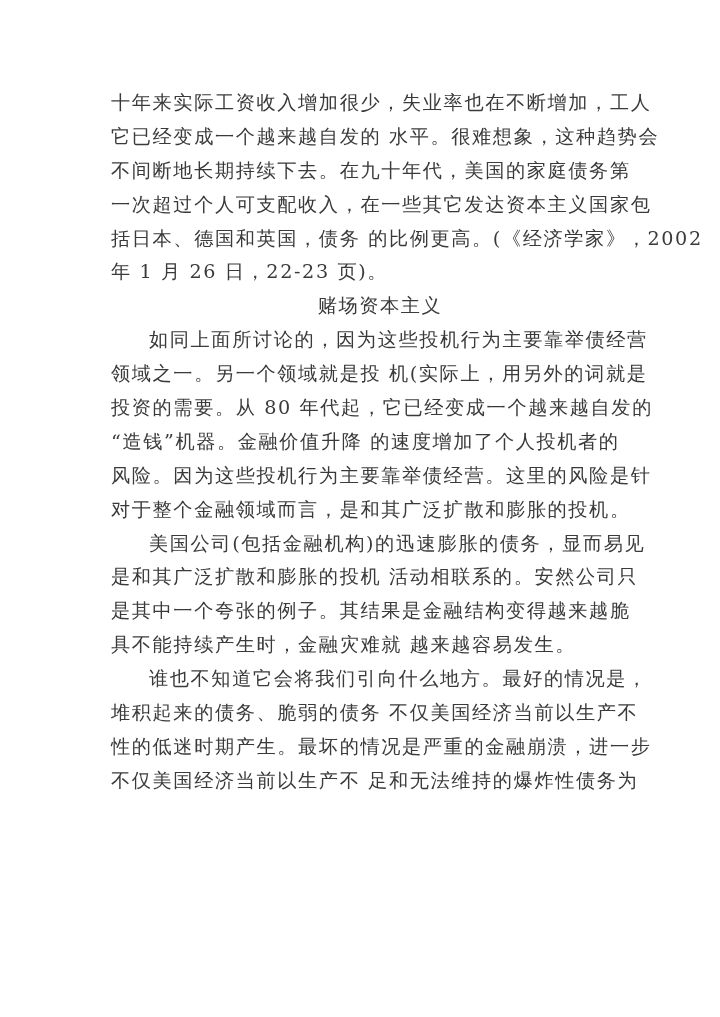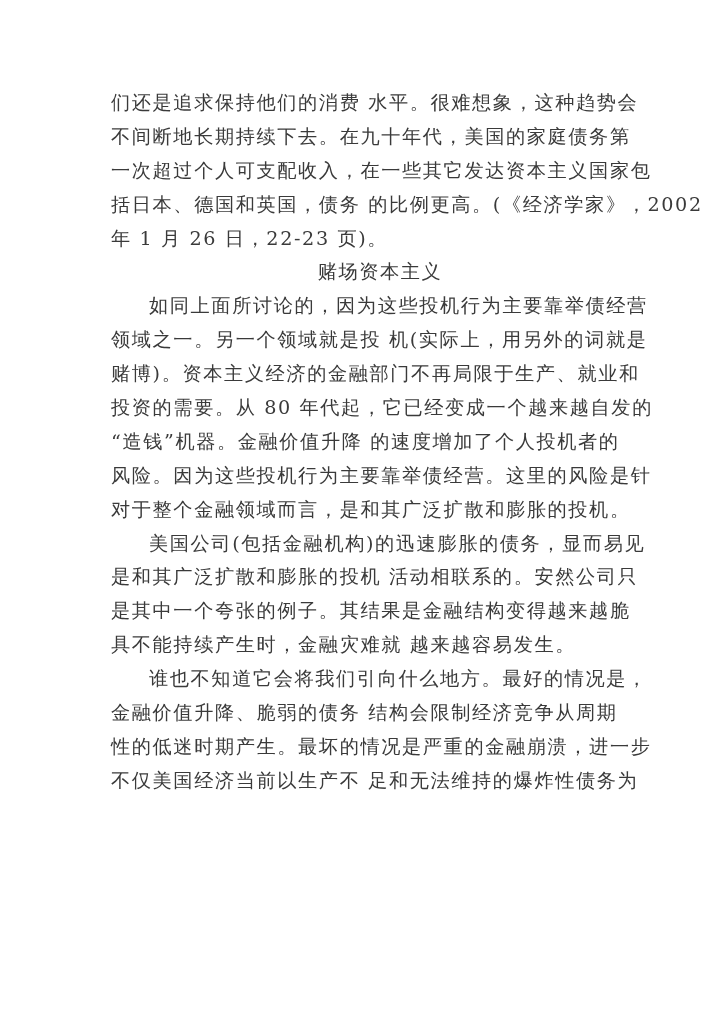--- a/index.html
+++ b/index.html
@@ -40,35 +40,35 @@
     .indent {
       padding-left: 38px;
       text-align: center;
     }
   </style>
 </head>
 <body>
 
 <div class="page">
   <div class="text-block">
-    <span class="line">们还是追求保持他们的消费 水平。很难想象，这种趋势会</span>
+    <span class="line">十年来实际工资收入增加很少，失业率也在不断增加，工人</span>
+    <span class="line">它已经变成一个越来越自发的 水平。很难想象，这种趋势会</span>
     <span class="line">不间断地长期持续下去。在九十年代，美国的家庭债务第</span>
     <span class="line">一次超过个人可支配收入，在一些其它发达资本主义国家包</span>
     <span class="line">括日本、德国和英国，债务 的比例更高。(《经济学家》，2002</span>
     <span class="line">年 1 月 26 日，22-23 页)。</span>
     <span class="line indent">赌场资本主义</span>
     <span class="line indent">如同上面所讨论的，因为这些投机行为主要靠举债经营</span>
     <span class="line">领域之一。另一个领域就是投 机(实际上，用另外的词就是</span>
-    <span class="line">赌博)。资本主义经济的金融部门不再局限于生产、就业和</span>
     <span class="line">投资的需要。从 80 年代起，它已经变成一个越来越自发的</span>
     <span class="line">“造钱”机器。金融价值升降 的速度增加了个人投机者的</span>
     <span class="line">风险。因为这些投机行为主要靠举债经营。这里的风险是针</span>
     <span class="line">对于整个金融领域而言，是和其广泛扩散和膨胀的投机。</span>
     <span class="line indent">美国公司(包括金融机构)的迅速膨胀的债务，显而易见</span>
     <span class="line">是和其广泛扩散和膨胀的投机 活动相联系的。安然公司只</span>
     <span class="line">是其中一个夸张的例子。其结果是金融结构变得越来越脆</span>
     <span class="line">具不能持续产生时，金融灾难就 越来越容易发生。</span>
     <span class="line indent">谁也不知道它会将我们引向什么地方。最好的情况是，</span>
-    <span class="line">金融价值升降、脆弱的债务 结构会限制经济竞争从周期</span>
+    <span class="line">堆积起来的债务、脆弱的债务 不仅美国经济当前以生产不</span>
     <span class="line">性的低迷时期产生。最坏的情况是严重的金融崩溃，进一步</span>
     <span class="line">不仅美国经济当前以生产不 足和无法维持的爆炸性债务为</span>
   </div>
 </div>
 
 </body></html>

